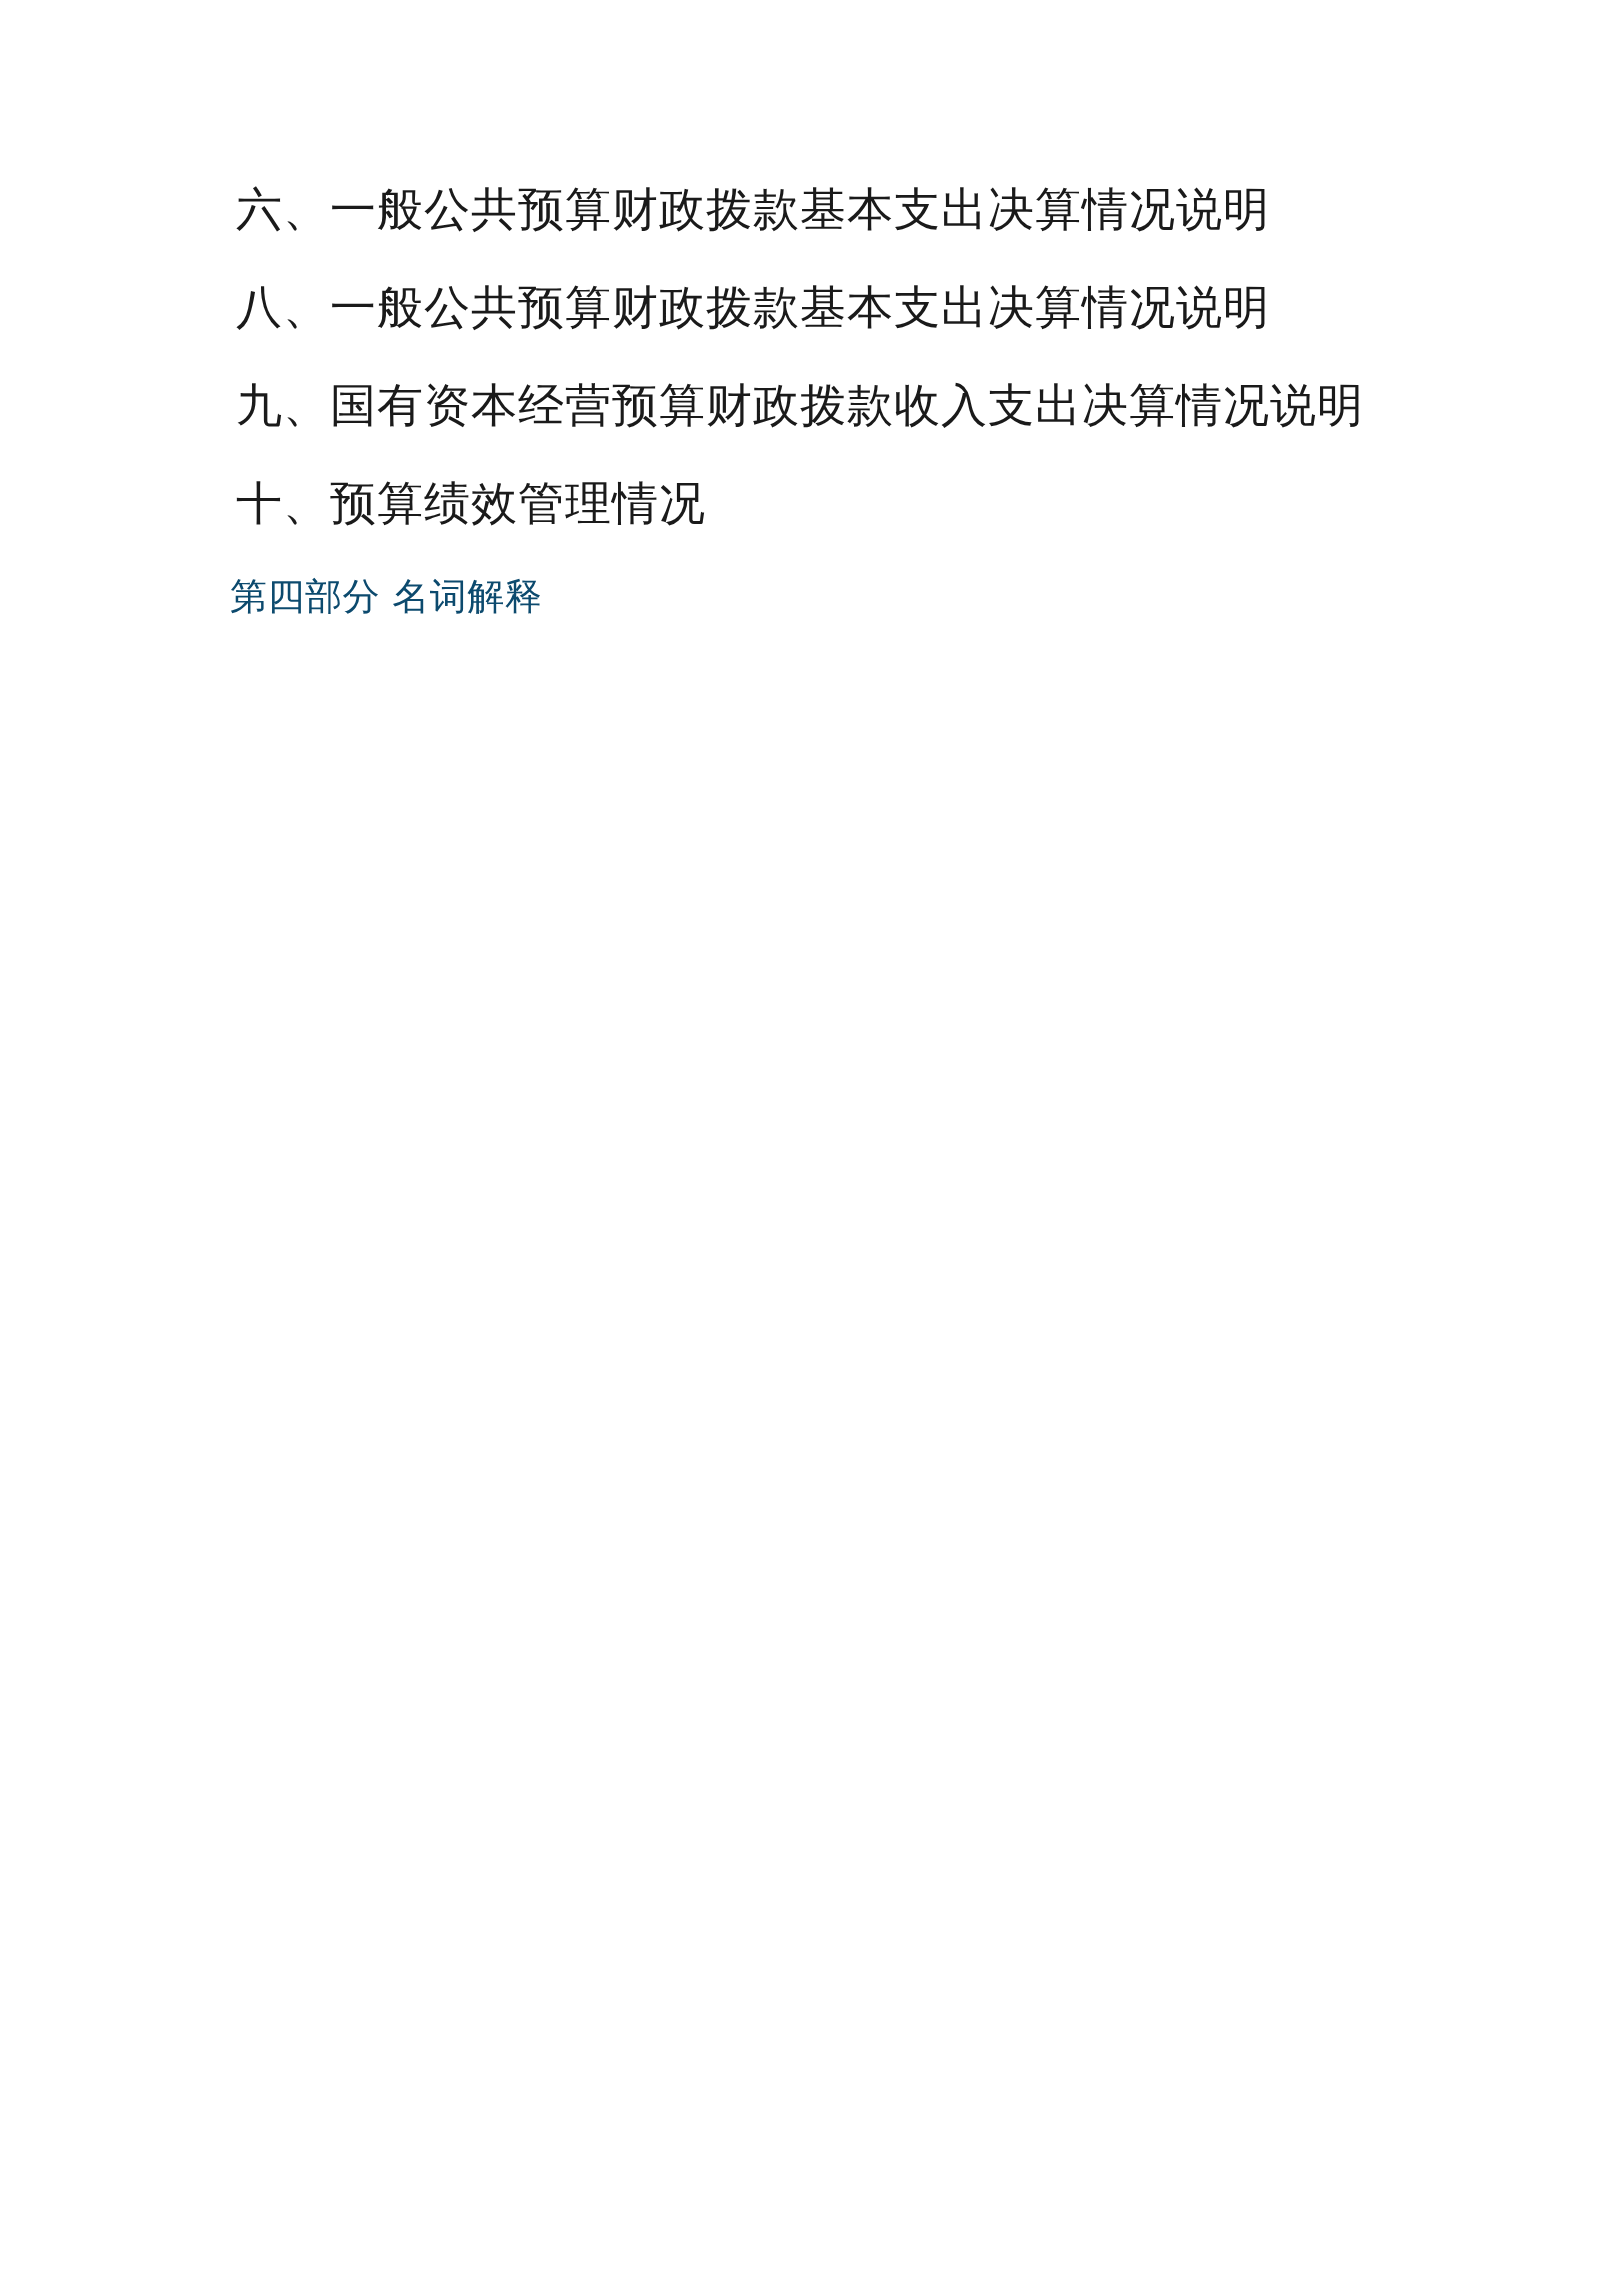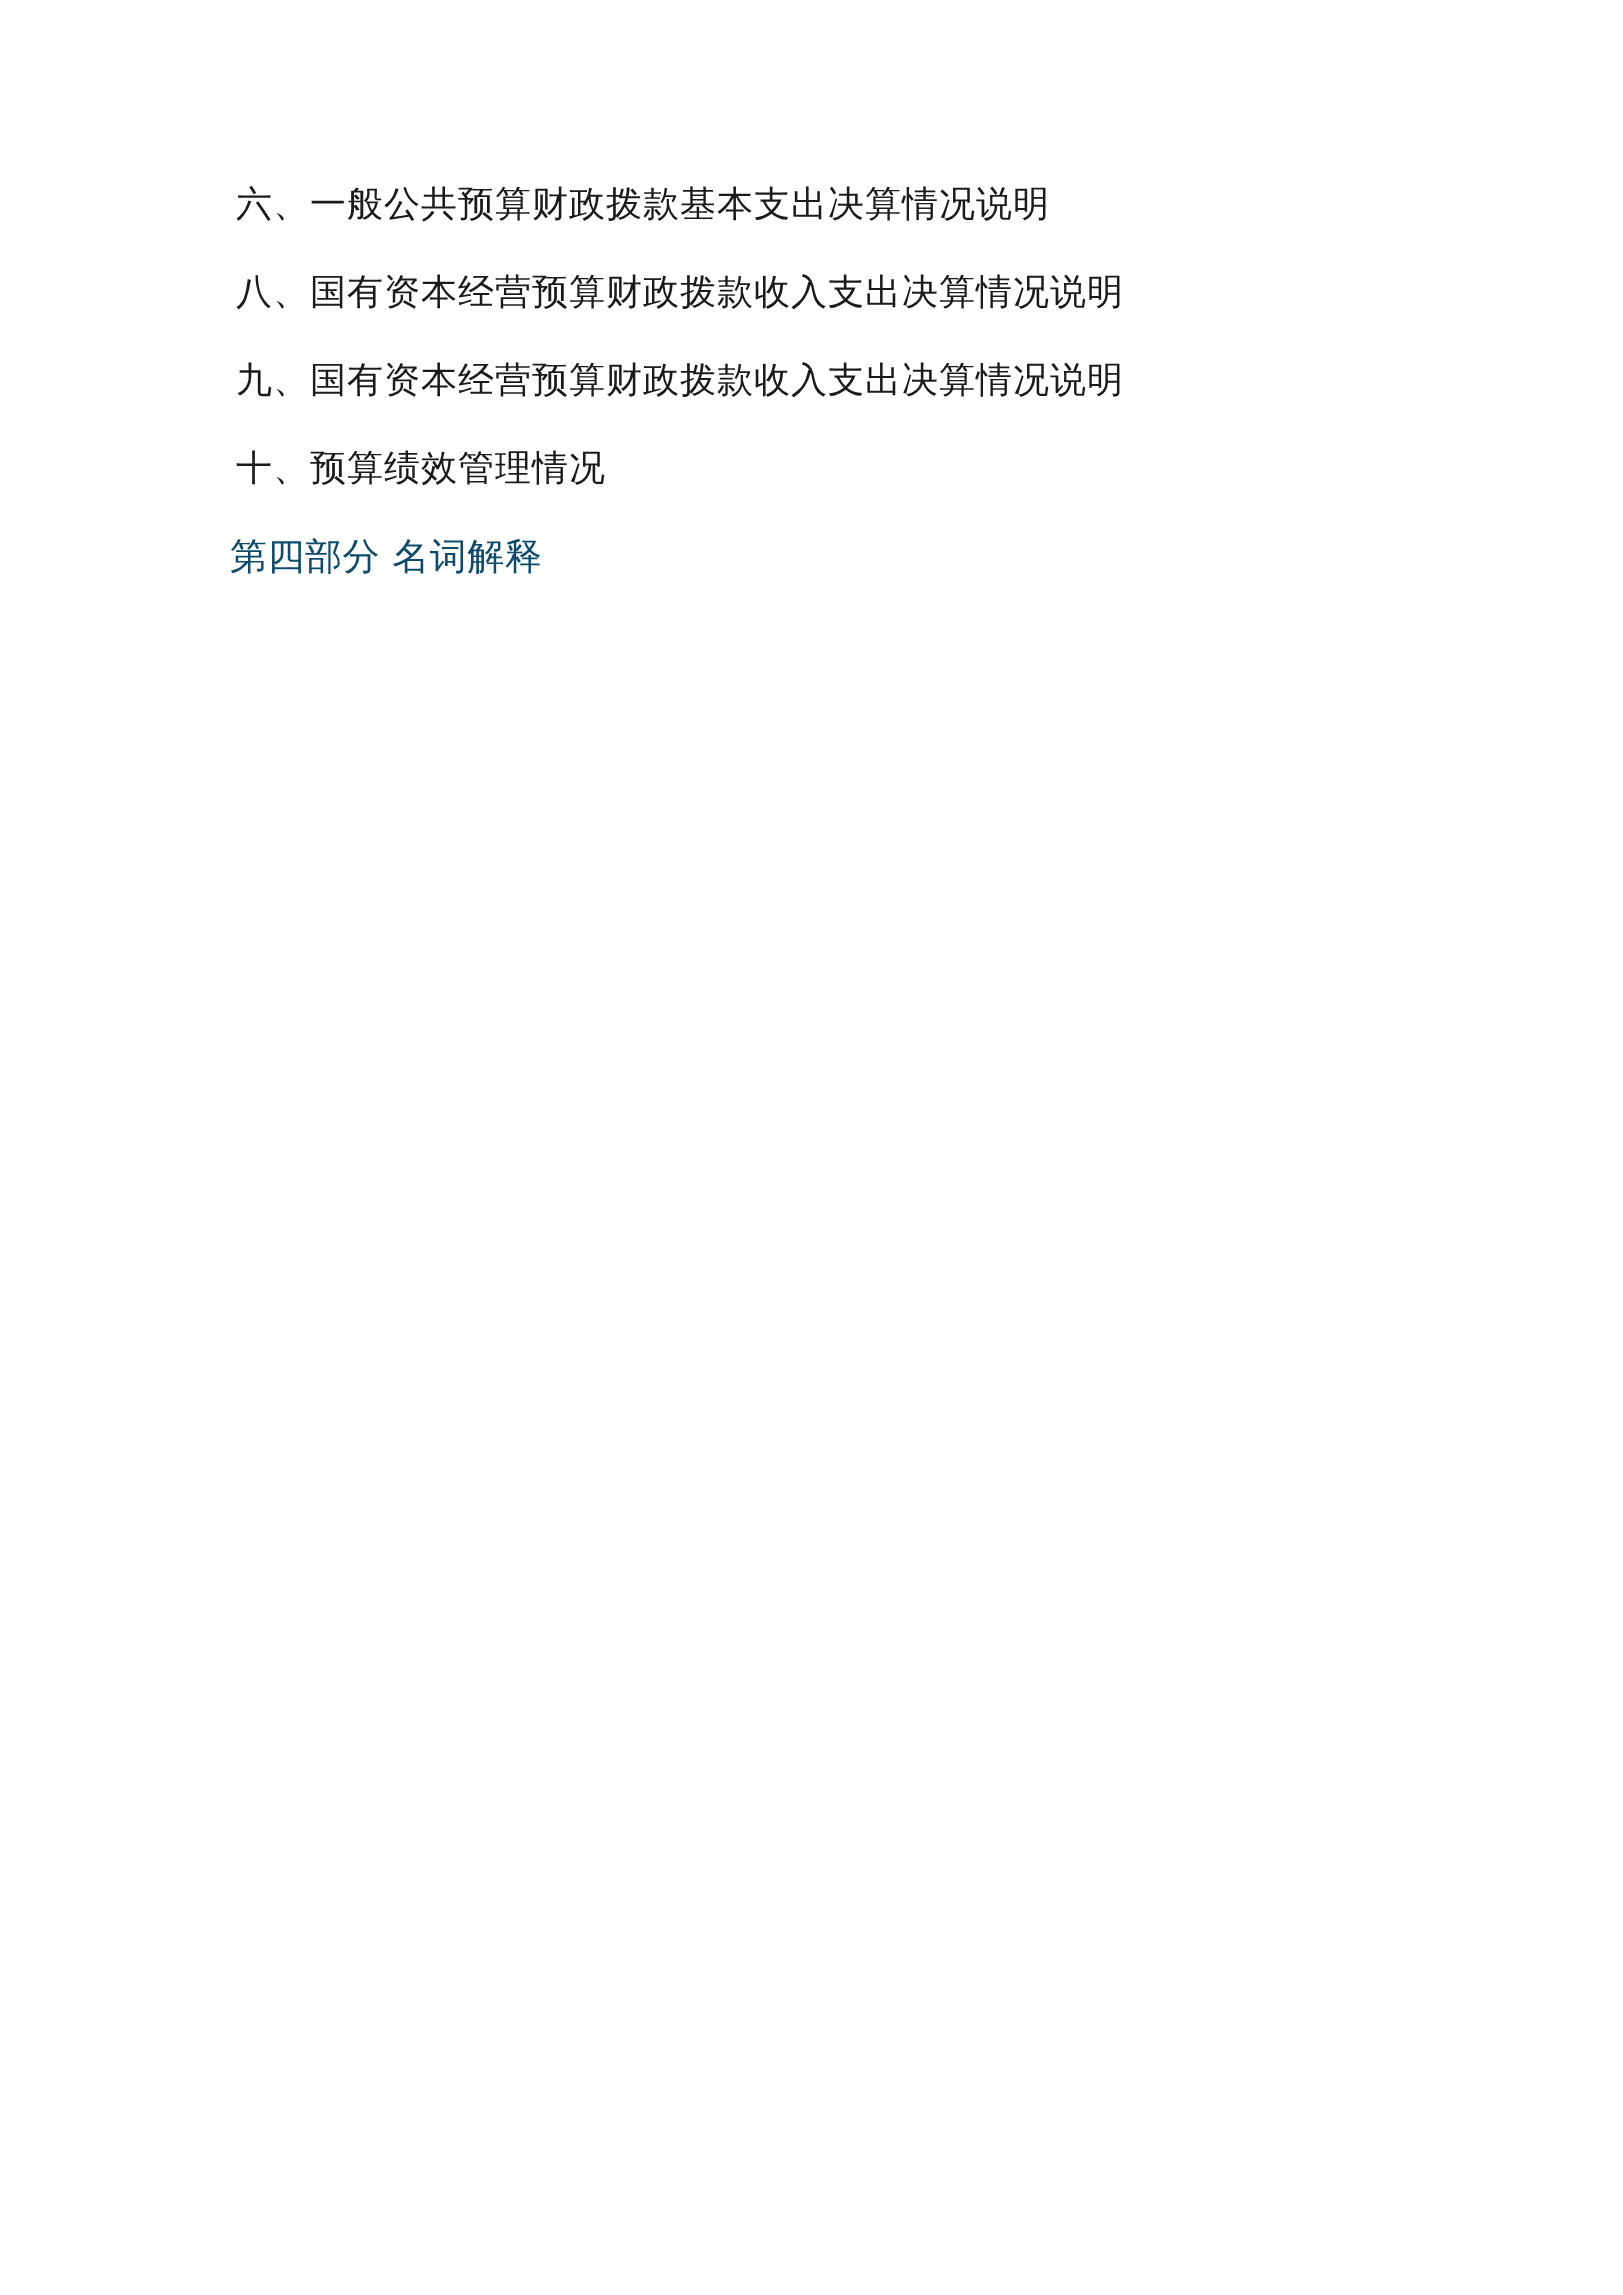--- a/index.html
+++ b/index.html
@@ -16,21 +16,21 @@
     box-sizing: border-box;
   }
   .content {
     position: absolute;
     left: 236px;
     top: 186px;
     width: 1187px;
   }
   .toc-line {
     font-family: "DejaVu Serif", "Liberation Serif", serif;
-    font-size: 36px;
+    font-size: 46px;
     line-height: 1.0;
     color: #1a1a1a;
     letter-spacing: 1px;
     white-space: nowrap;
     margin: 0 0 52px 0;
     font-weight: 400;
   }
   .toc-line.indent {
     padding-left: 0px;
   }
@@ -45,21 +45,21 @@
     font-weight: 500;
   }
 </style>
 </head>
 <body>
 
 <div class="page">
   <div class="content">
 
     <p class="toc-line indent">六、一般公共预算财政拨款基本支出决算情况说明</p>
-    <p class="toc-line indent">八、国有资本经营预算财政拨款收入支出决算情况说明</p>
+    <p class="toc-line indent">八、一般公共预算财政拨款基本支出决算情况说明</p>
     <p class="toc-line indent">九、国有资本经营预算财政拨款收入支出决算情况说明</p>
     <p class="toc-line indent">十、预算绩效管理情况</p>
 
     <p class="section-heading">第四部分  名词解释</p>
 
   </div>
 </div>
 
 
 </body></html>

